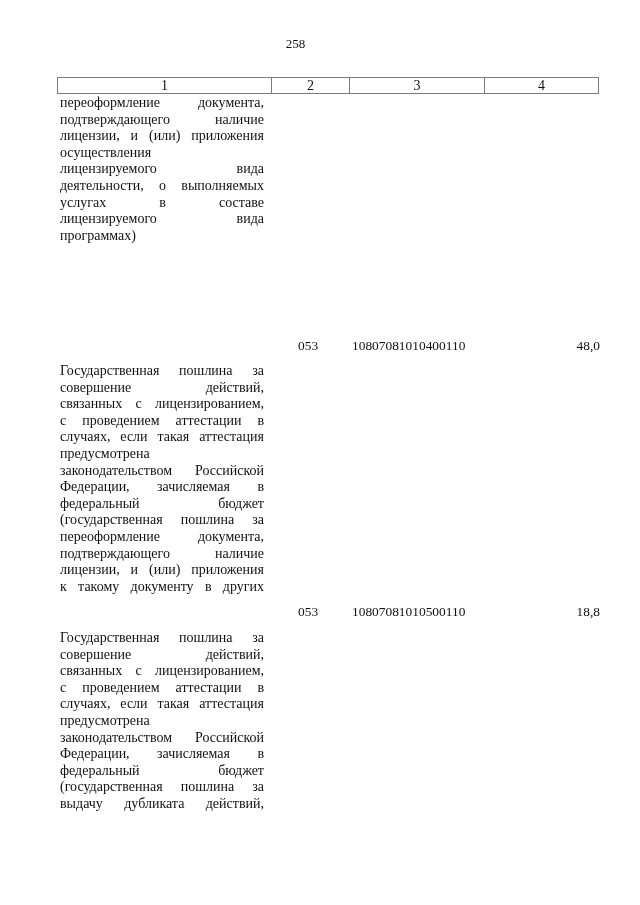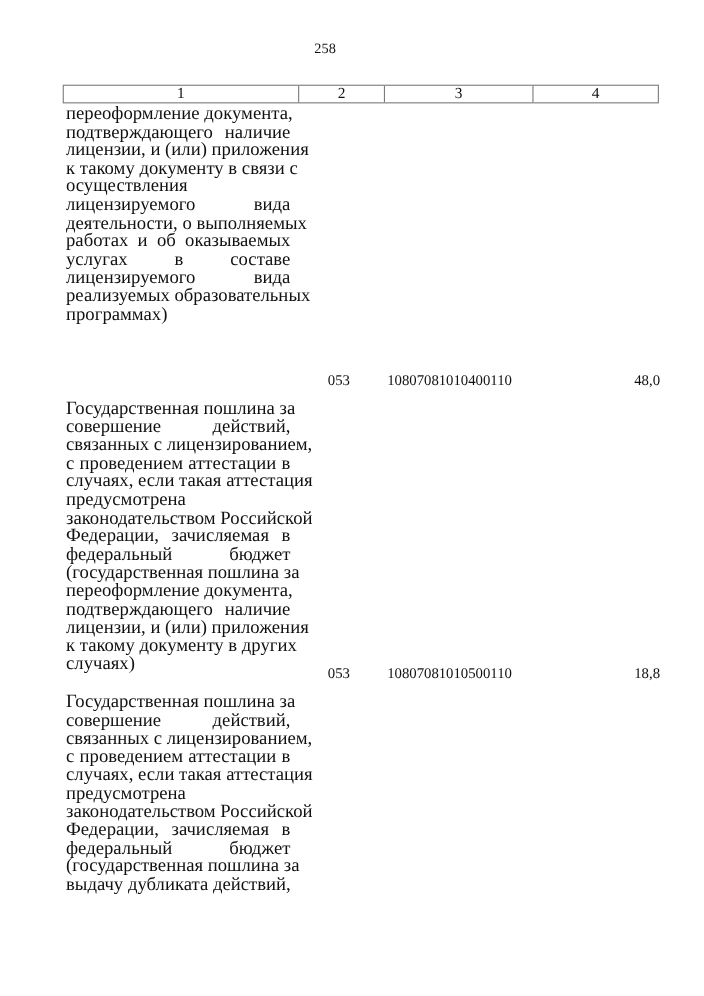--- a/index.html
+++ b/index.html
@@ -19,21 +19,21 @@
     }
     .hcell { text-align: center; box-sizing: border-box; }
     .hcell + .hcell { border-left: 1px solid #7a7a7a; }
     .h1 { width: 213px; }
     .h2 { width: 78px; }
     .h3 { width: 135px; }
     .h4 { flex: 1; }
 
     .row { position: absolute; left: 60px; width: 540px; }
     .desc {
-      width: 204px; font-size: 17px; line-height: 16.6px;
+      width: 204px; font-size: 14px; line-height: 16.6px;
       text-align: justify; text-align-last: left;
     }
     .desc .ln { display: block; text-align: justify; text-align-last: justify; white-space: nowrap; }
     .desc .ln.last { text-align-last: left; }
     .desc .ln.left { text-align-last: left; font-family: Liberation Serif, serif; }
     .code { position: absolute; font-size: 13.4px; line-height: 16.6px; text-align: right; }
     .c2 { left: 238px; }
     .c3 { left: 292px; }
     .c4 { right: 0; text-align: center; }
   </style>
@@ -47,28 +47,25 @@
   <div class="hcell h2">2</div>
   <div class="hcell h3">3</div>
   <div class="hcell h4">4</div>
 </div>
 
 <div class="row" style="top:95px;">
   <div class="desc">
     <span class="ln">переоформление документа,</span>
     <span class="ln">подтверждающего наличие</span>
     <span class="ln">лицензии, и (или) приложения</span>
-    <span class="ln">к такому документу в связи с</span>
     <span class="ln left">осуществления</span>
     <span class="ln">лицензируемого вида</span>
     <span class="ln">деятельности, о выполняемых</span>
-    <span class="ln">работах и об оказываемых</span>
     <span class="ln">услугах в составе</span>
     <span class="ln">лицензируемого вида</span>
-    <span class="ln">реализуемых образовательных</span>
     <span class="ln last">программах)</span>
   </div>
   <div class="code c2" style="top:243px;">053</div>
   <div class="code c3" style="top:243px;">10807081010400110</div>
   <div class="code c4" style="top:243px;">48,0</div>
 </div>
 
 <div class="row" style="top:363px;">
   <div class="desc">
     <span class="ln">Государственная пошлина за</span>
@@ -78,21 +75,20 @@
     <span class="ln">случаях, если такая аттестация</span>
     <span class="ln left">предусмотрена</span>
     <span class="ln">законодательством Российской</span>
     <span class="ln">Федерации, зачисляемая в</span>
     <span class="ln">федеральный бюджет</span>
     <span class="ln">(государственная пошлина за</span>
     <span class="ln">переоформление документа,</span>
     <span class="ln">подтверждающего наличие</span>
     <span class="ln">лицензии, и (или) приложения</span>
     <span class="ln">к такому документу в других</span>
-    <span class="ln last">случаях)</span>
   </div>
   <div class="code c2" style="top:241px;">053</div>
   <div class="code c3" style="top:241px;">10807081010500110</div>
   <div class="code c4" style="top:241px;">18,8</div>
 </div>
 
 <div class="row" style="top:630px;">
   <div class="desc">
     <span class="ln">Государственная пошлина за</span>
     <span class="ln">совершение действий,</span>

